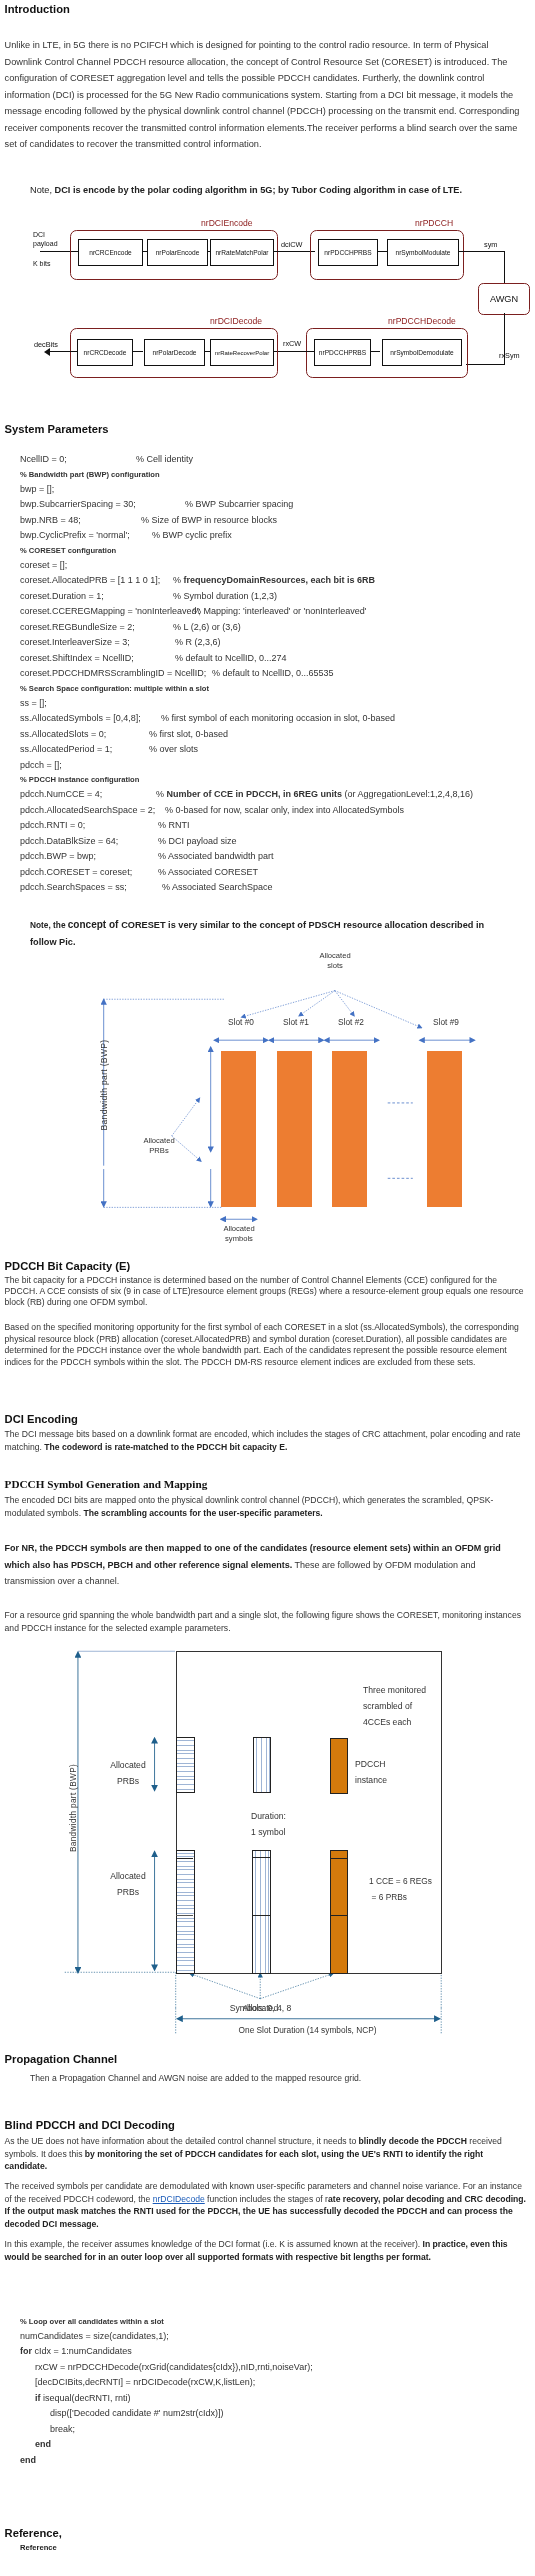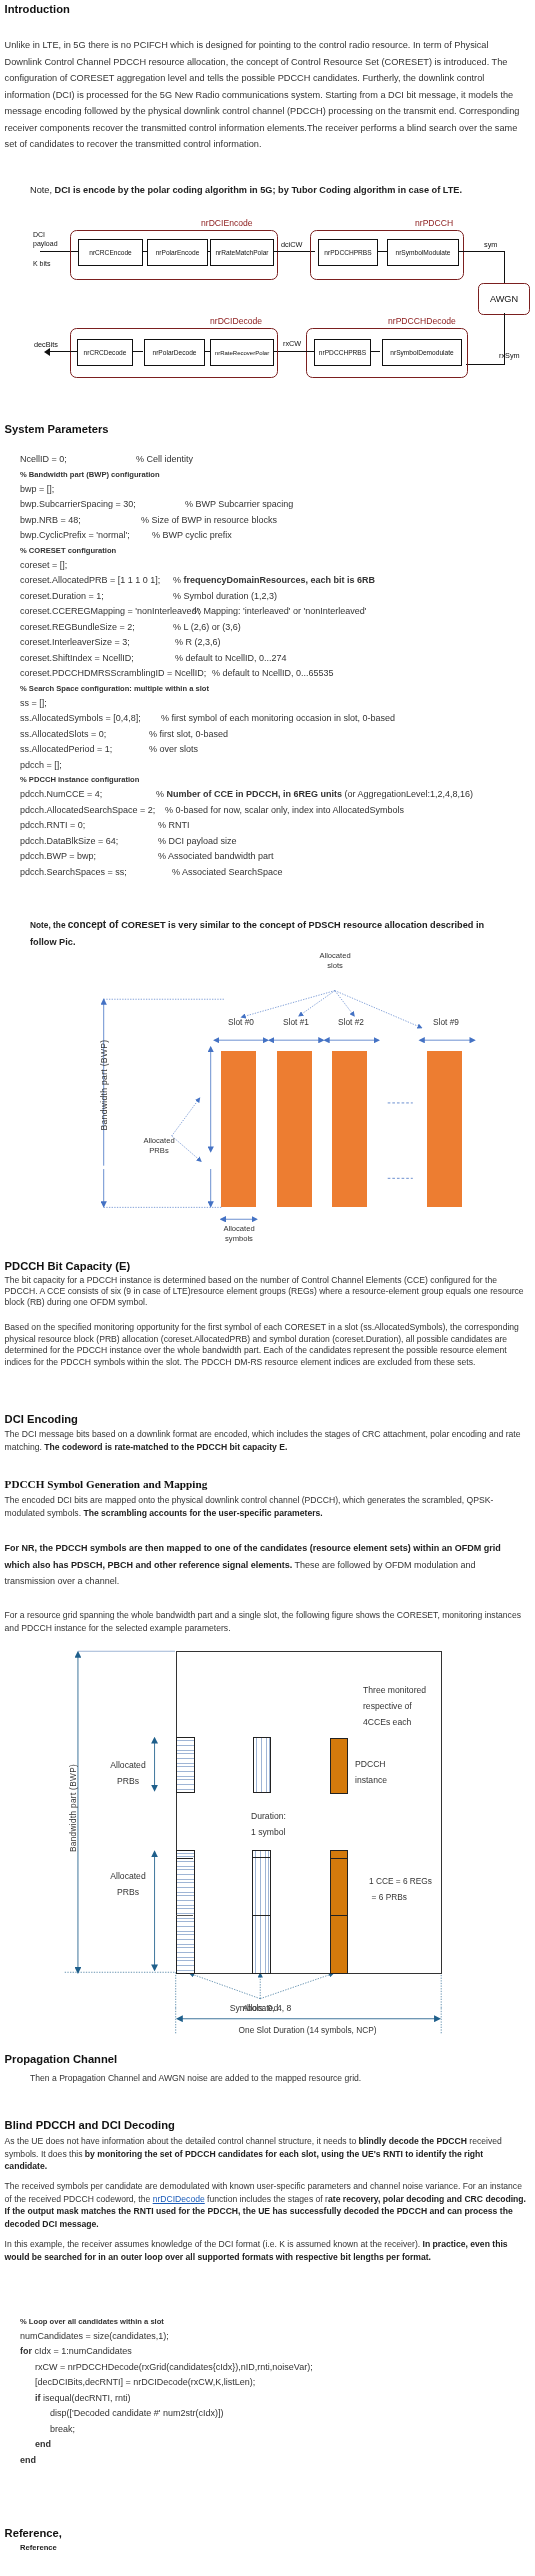--- a/index.html
+++ b/index.html
@@ -124,21 +124,22 @@
     <div class="ln"><span>ss.AllocatedSymbols = [0,4,8];</span><span class="c" style="left: 141px;"><span>% first symbol of each monitoring occasion in slot, 0-based</span></span></div>
     <div class="ln"><span>ss.AllocatedSlots = 0;</span><span class="c" style="left: 129px;"><span>% first slot, 0-based</span></span></div>
     <div class="ln"><span>ss.AllocatedPeriod = 1;</span><span class="c" style="left: 129px;"><span>% over slots</span></span></div>
     <div class="ln"><span>pdcch = [];</span></div>
     <div class="ln cmt">% PDCCH instance configuration</div>
     <div class="ln"><span>pdcch.NumCCE = 4;</span><span class="c" style="left: 136px;"><span>% </span><b>Number of CCE in PDCCH, in 6REG units</b><span> (or AggregationLevel:1,2,4,8,16)</span></span></div>
     <div class="ln"><span>pdcch.AllocatedSearchSpace = 2;</span><span class="c" style="left: 145px;"><span>% 0-based for now, scalar only, index into AllocatedSymbols</span></span></div>
     <div class="ln"><span>pdcch.RNTI = 0;</span><span class="c" style="left: 138px;"><span>% RNTI</span></span></div>
     <div class="ln"><span>pdcch.DataBlkSize = 64;</span><span class="c" style="left: 138px;"><span>% DCI payload size</span></span></div>
     <div class="ln"><span>pdcch.BWP = bwp;</span><span class="c" style="left: 138px;"><span>% Associated bandwidth part</span></span></div>
-    <div class="ln"><span>pdcch.SearchSpaces = ss;</span><span class="c" style="left: 152px; text-align: center;"><span>% Associated SearchSpace</span></span></div>
+    <div class="ln"><span>pdcch.CORESET = coreset;</span><span class="c" style="left: 138px;"><span>% Associated CORESET</span></span></div>
+    <div class="ln"><span>pdcch.SearchSpaces = ss;</span><span class="c" style="left: 142px; text-align: center;"><span>% Associated SearchSpace</span></span></div>
   </div>
 
 <p class="note" style="top:917px;left:30px;width:476px;">
   <span style="font-size:8.3px;">Note, the </span><span style="font-size:10px;">concept of </span><span>CORESET is very similar to the concept of PDSCH resource allocation described in follow Pic.</span>
 </p>
 
 <div class="abs" style="left:0;top:951px;width:535px;height:218px;">
   <svg width="535" height="218" style="position:absolute;left:0;top:0;" viewBox="0 0 810 330">
     <defs>
       <marker id="ah1" markerWidth="8" markerHeight="8" refX="6" refY="4" orient="auto">
@@ -291,21 +292,21 @@
   <div class="flbl" style="left:106px;top:119px;width:44px;font-size:8.6px;line-height:16px;">
     <div>Allocated</div>
     <div>PRBs</div>
   </div>
   <div class="flbl" style="left:106px;top:230px;width:44px;font-size:8.6px;line-height:16px;">
     <div>Allocated</div>
     <div>PRBs</div>
   </div>
   <div class="flbl" style="left:363px;top:44px;width:79px;text-align:left;font-size:8.6px;line-height:16px;">
     <div>Three monitored</div>
-    <div>respective of</div>
+    <div>scrambled of</div>
     <div>4CCEs each</div>
   </div>
   <div class="flbl" style="left:355px;top:118px;width:46px;text-align:left;font-size:8.6px;line-height:16px;">
     <div>PDCCH</div>
     <div>instance</div>
   </div>
   <div class="flbl" style="left:251px;top:170px;width:46px;text-align:left;font-size:8.6px;line-height:16px;">
     <div>Duration:</div>
     <div>1 symbol</div>
   </div>

